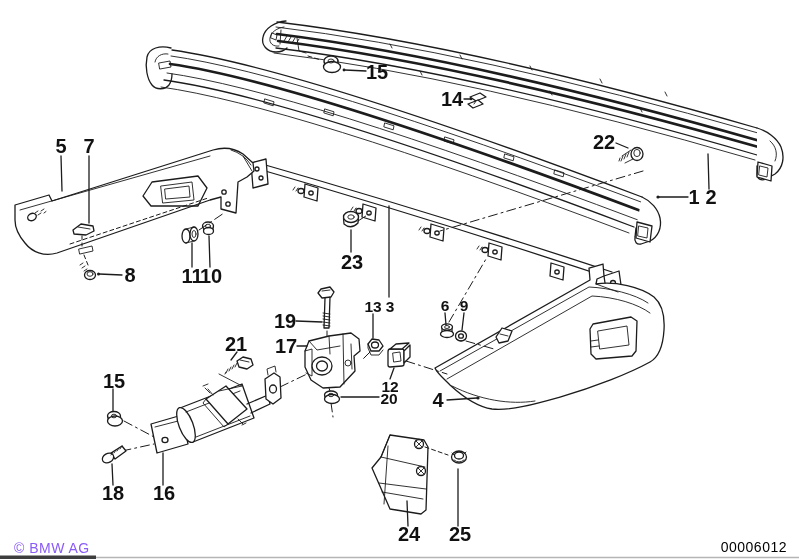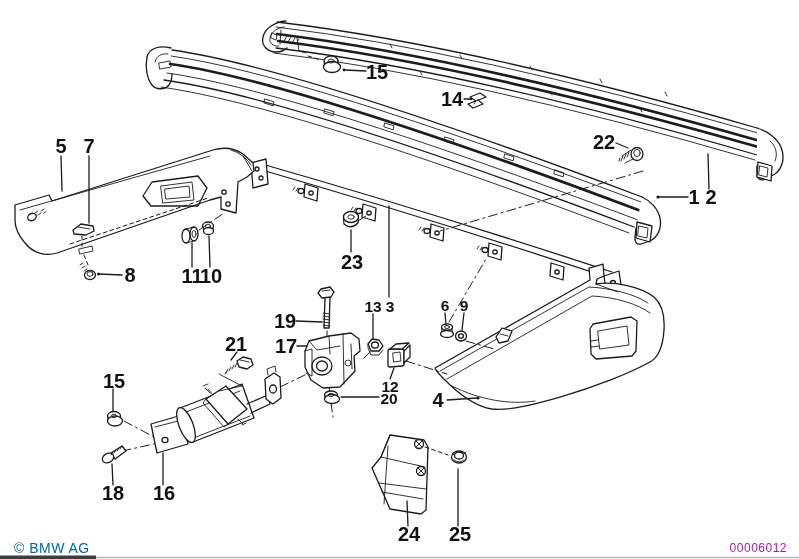--- a/index.html
+++ b/index.html
@@ -11,22 +11,22 @@
   .thin{stroke-width:0.9;}
   .thick{stroke-width:2.7;}
   .wfill{fill:#ffffff;}
   .dash{stroke-dasharray:4 3;stroke-width:1;}
   .dashdot{stroke-dasharray:9 4 2 4;stroke-width:1;}
   .dot{fill:#1c1c1c;stroke:none;}
   .callout{font-family:"Liberation Sans",sans-serif;font-weight:bold;fill:#111;
            text-anchor:middle;stroke:none;}
   .callout-lg{font-size:20px;}
   .callout-sm{font-size:15.5px;}
-  .footer-copy{position:absolute;left:14px;bottom:3px;font-size:14px;color:#0369a1;letter-spacing:0.5px;}
-  .footer-num{position:absolute;right:12px;bottom:4px;font-size:12px;color:#a21caf;letter-spacing:0.5px;margin-left:12px;}
+  .footer-copy{position:absolute;left:14px;bottom:3px;font-size:14px;color:#8b5cf6;letter-spacing:0.5px;}
+  .footer-num{position:absolute;right:12px;bottom:4px;font-size:14px;color:#000000;letter-spacing:0.5px;margin-left:12px;}
 </style>
 </head>
 <body>
 
 <div class="stage">
 <svg id="diagram" viewBox="0 0 799 559" width="799" height="559">
 
   <g>
     <path class="ln" d="M286,21 C275,22 265,28 263,37 C261,45 267,52 276,52 C281,52 285,50 287,48"></path>
     <path class="ln thin" d="M284,27 C277,28 271,32 270,38 C269,43 273,47 279,46"></path>

